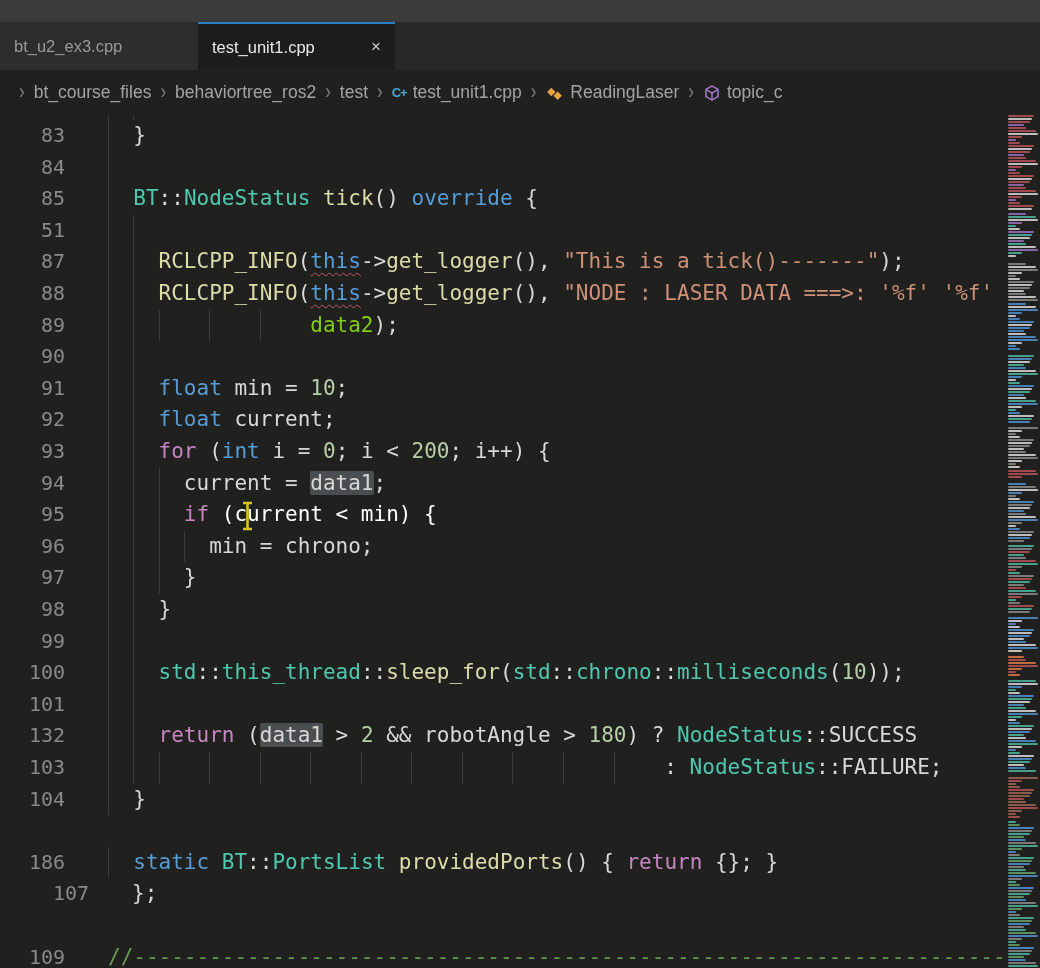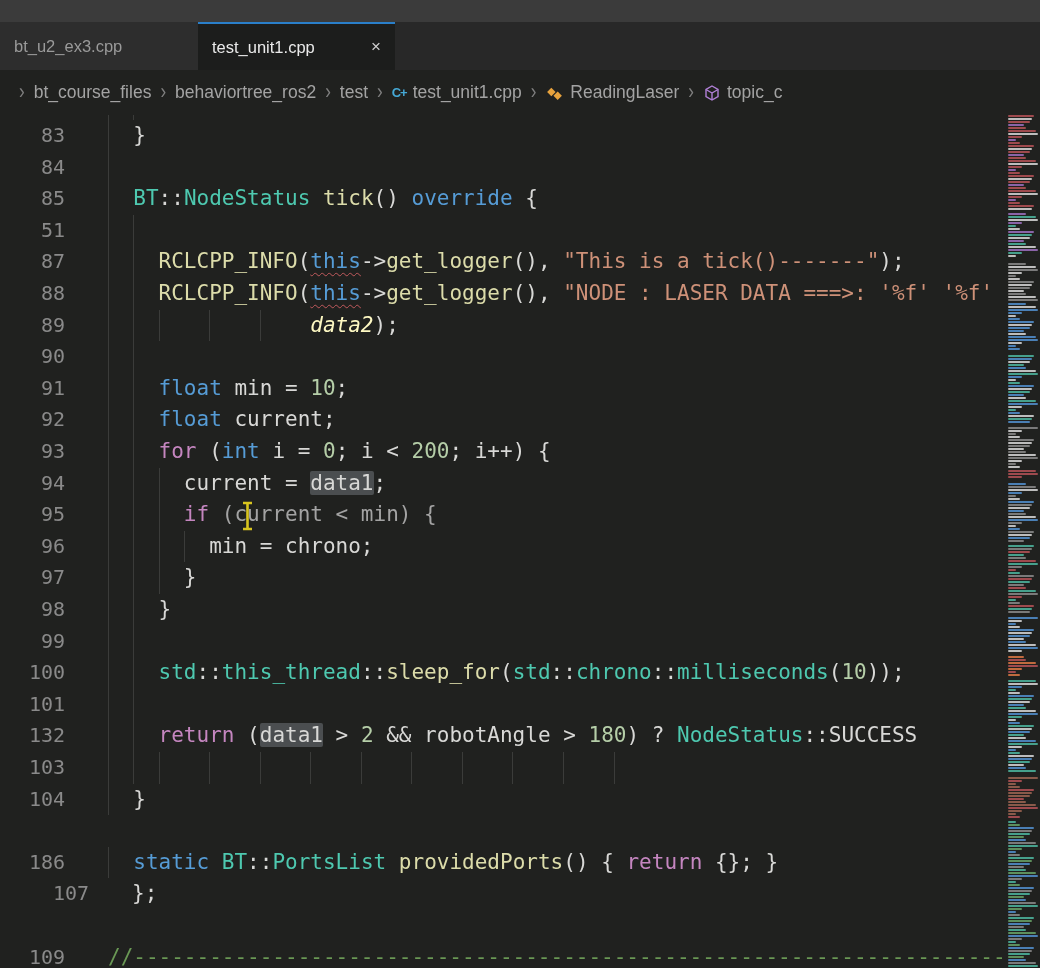--- a/index.html
+++ b/index.html
@@ -137,21 +137,21 @@
         <div class="guide" style="left: 133.28px;"></div>
         <span class="code"><span style="color: rgb(216, 216, 214);">    </span><span style="color: rgb(220, 220, 170);">RCLCPP_INFO</span><span style="color: rgb(216, 216, 214);">(</span><span class="tk-sq" style="color: rgb(86, 156, 214);">this</span><span style="color: rgb(216, 216, 214);">-&gt;</span><span style="color: rgb(220, 220, 170);">get_logger</span><span style="color: rgb(216, 216, 214);">(), </span><span style="color: rgb(206, 145, 120);">"NODE : LASER DATA ===&gt;: '%f' '%f'</span></span>
       </div>
       <div class="line" style="top: 194.6px;">
         <div class="lnum">89</div>
         <div class="guide" style="left: 108px;"></div>
         <div class="guide" style="left: 133.28px;"></div>
         <div class="guide" style="left: 158.56px;"></div>
         <div class="guide" style="left: 209.12px;"></div>
         <div class="guide" style="left: 259.68px;"></div>
-        <span class="code"><span style="color: rgb(216, 216, 214);">                </span><span style="color: #fef9c3; font-style: italic;">data2</span><span style="color: rgb(216, 216, 214);">);</span></span>
+        <span class="code"><span style="color: rgb(216, 216, 214);">                </span><span style="color: #84cc16;">data2</span><span style="color: rgb(216, 216, 214);">);</span></span>
       </div>
       <div class="line" style="top: 226.2px;">
         <div class="lnum">90</div>
         <div class="guide" style="left: 108px;"></div>
         <div class="guide" style="left: 133.28px;"></div>
         <span class="code"></span>
       </div>
       <div class="line" style="top: 257.8px;">
         <div class="lnum">91</div>
         <div class="guide" style="left: 108px;"></div>
@@ -175,21 +175,21 @@
         <div class="guide" style="left: 108px;"></div>
         <div class="guide" style="left: 133.28px;"></div>
         <div class="guide" style="left: 158.56px;"></div>
         <span class="code"><span style="color: rgb(216, 216, 214);">      current = </span><span class="tk-hl" style="color: rgb(216, 216, 214);">data1</span><span style="color: rgb(216, 216, 214);">;</span></span>
       </div>
       <div class="line" style="top: 384.2px;">
         <div class="lnum">95</div>
         <div class="guide" style="left: 108px;"></div>
         <div class="guide" style="left: 133.28px;"></div>
         <div class="guide" style="left: 158.56px;"></div>
-        <span class="code"><span style="color: rgb(216, 216, 214);">      </span><span style="color: rgb(197, 134, 192);">if</span><span style="color: #a3a3a3;"> (current &lt; min) {</span></span>
+        <span class="code"><span style="color: rgb(216, 216, 214);">      </span><span style="color: rgb(197, 134, 192);">if</span><span style="color: #ffffff;"> (current &lt; min) {</span></span>
       </div>
       <div class="line" style="top: 415.8px;">
         <div class="lnum">96</div>
         <div class="guide" style="left: 108px;"></div>
         <div class="guide" style="left: 133.28px;"></div>
         <div class="guide" style="left: 158.56px;"></div>
         <div class="guide" style="left: 183.84px;"></div>
         <span class="code"><span style="color: rgb(216, 216, 214);">        min = chrono;</span></span>
       </div>
       <div class="line" style="top: 447.4px;">
@@ -236,20 +236,21 @@
         <div class="guide" style="left: 158.56px;"></div>
         <div class="guide" style="left: 209.12px;"></div>
         <div class="guide" style="left: 259.68px;"></div>
         <div class="guide" style="left: 310.24px;"></div>
         <div class="guide" style="left: 360.8px;"></div>
         <div class="guide" style="left: 411.36px;"></div>
         <div class="guide" style="left: 461.92px;"></div>
         <div class="guide" style="left: 512.48px;"></div>
         <div class="guide" style="left: 563.04px;"></div>
         <div class="guide" style="left: 613.6px;"></div>
+        <span class="code"><span style="color: rgb(216, 216, 214);">                                            </span><span style="color: rgb(216, 216, 214);">: </span><span style="color: rgb(78, 201, 176);">NodeStatus</span><span style="color: rgb(216, 216, 214);">::</span><span style="color: rgb(216, 216, 214);">FAILURE;</span></span>
       </div>
       <div class="line" style="top: 668.6px;">
         <div class="lnum">104</div>
         <div class="guide" style="left: 108px;"></div>
         <span class="code"><span style="color: rgb(216, 216, 214);">  }</span></span>
       </div>
       <div class="line" style="top: 731.8px;">
         <div class="lnum">186</div>
         <div class="guide" style="left: 108px;"></div>
         <span class="code"><span style="color: rgb(216, 216, 214);">  </span><span style="color: rgb(86, 156, 214);">static</span><span style="color: rgb(216, 216, 214);"> </span><span style="color: rgb(78, 201, 176);">BT</span><span style="color: rgb(216, 216, 214);">::</span><span style="color: rgb(78, 201, 176);">PortsList</span><span style="color: rgb(216, 216, 214);"> </span><span style="color: rgb(220, 220, 170);">providedPorts</span><span style="color: rgb(216, 216, 214);">() { </span><span style="color: rgb(197, 134, 192);">return</span><span style="color: rgb(216, 216, 214);"> {}; }</span></span>

